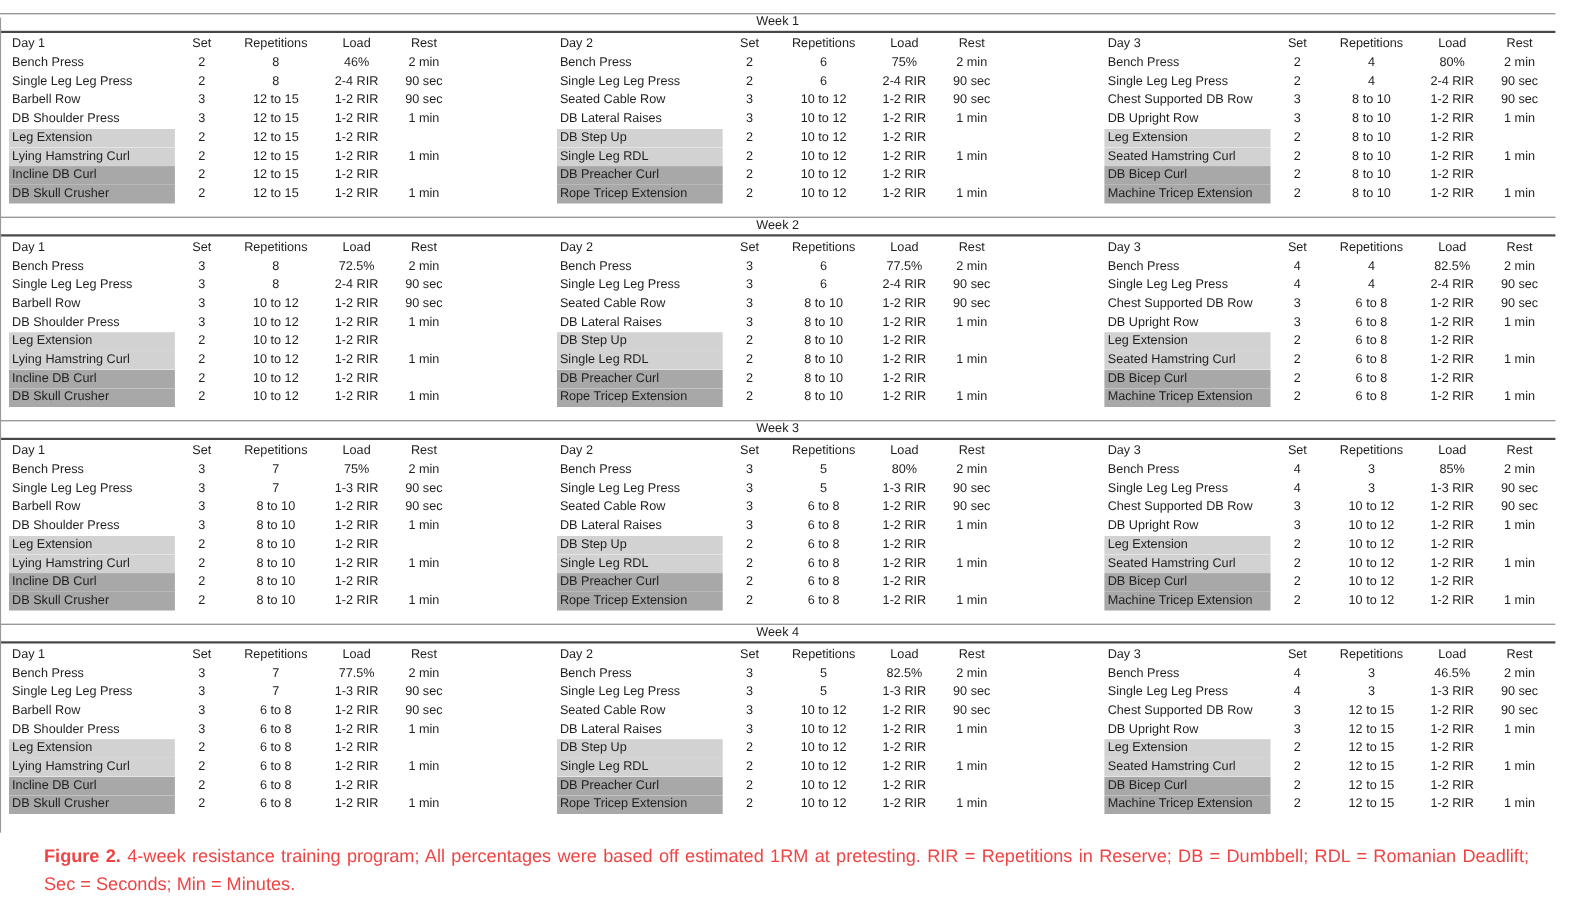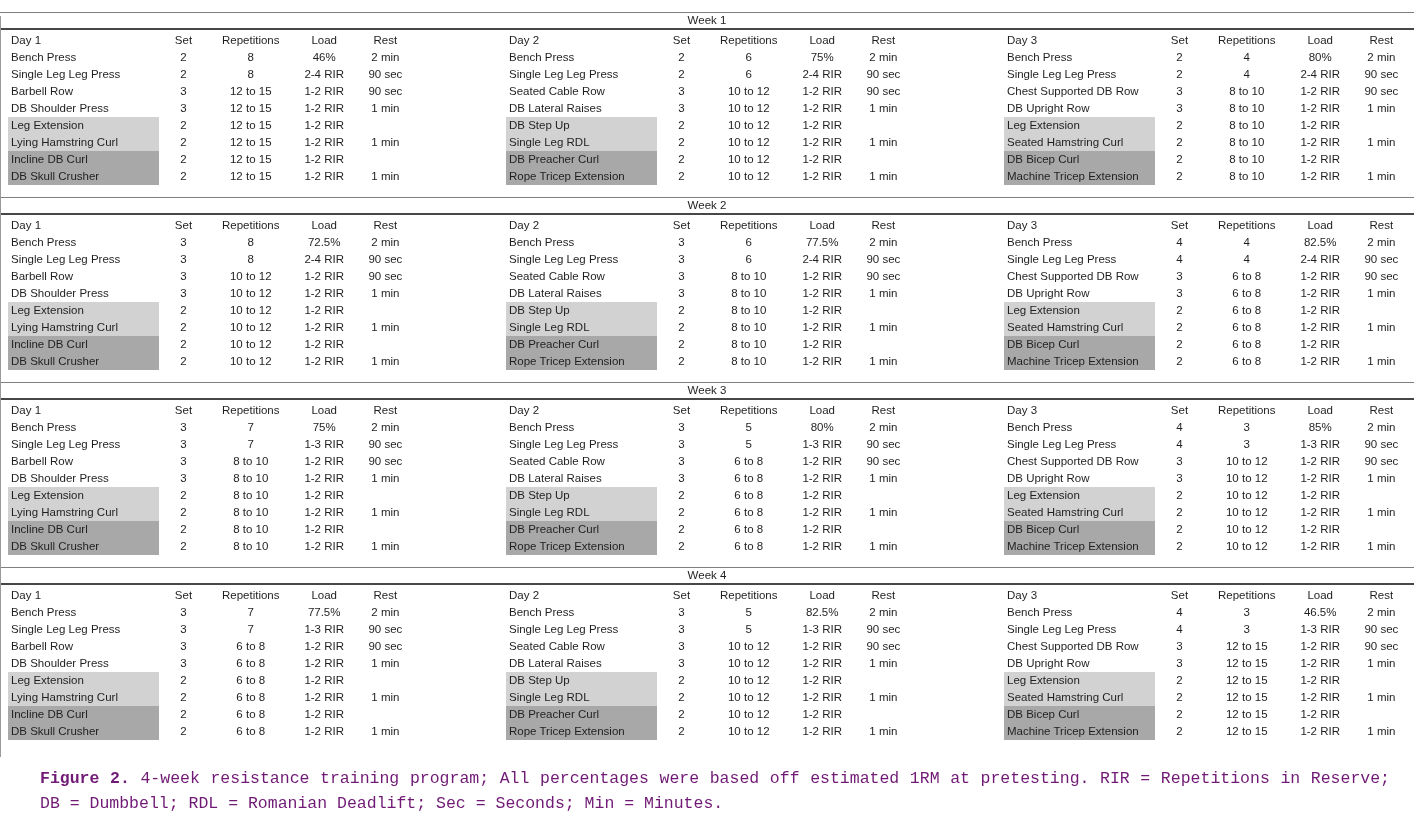--- a/index.html
+++ b/index.html
@@ -23,22 +23,22 @@
   table { border-collapse:collapse; table-layout:fixed; width:100%; }
   th, td {
     font-weight:normal; font-size:11.5px; height:17px; line-height:17px;
     padding:0; text-align:center; white-space:nowrap; overflow:hidden;
   }
   th.name, td.name { text-align:left; padding-left:3px; }
   tr.shade-light td.name { background:var(--shade-light, #d2d2d2); }
   tr.shade-dark  td.name { background:var(--shade-dark, #a8a8a8); }
   .caption {
     margin:27px 38px 0 40px;
-    font-family:Liberation Mono, monospace;
-    font-size:16.5px; line-height:1.5; color:#701a75;
+    font-family:Liberation Sans, sans-serif;
+    font-size:16.5px; line-height:1.5; color:#ef4444;
     text-align:justify;
   }
   .caption .fig-label { font-weight:bold; }
 </style>
 </head>
 <body>
 
 <div class="figure-wrap">
   <div class="left-edge"></div>
   <div id="weeks-container">

